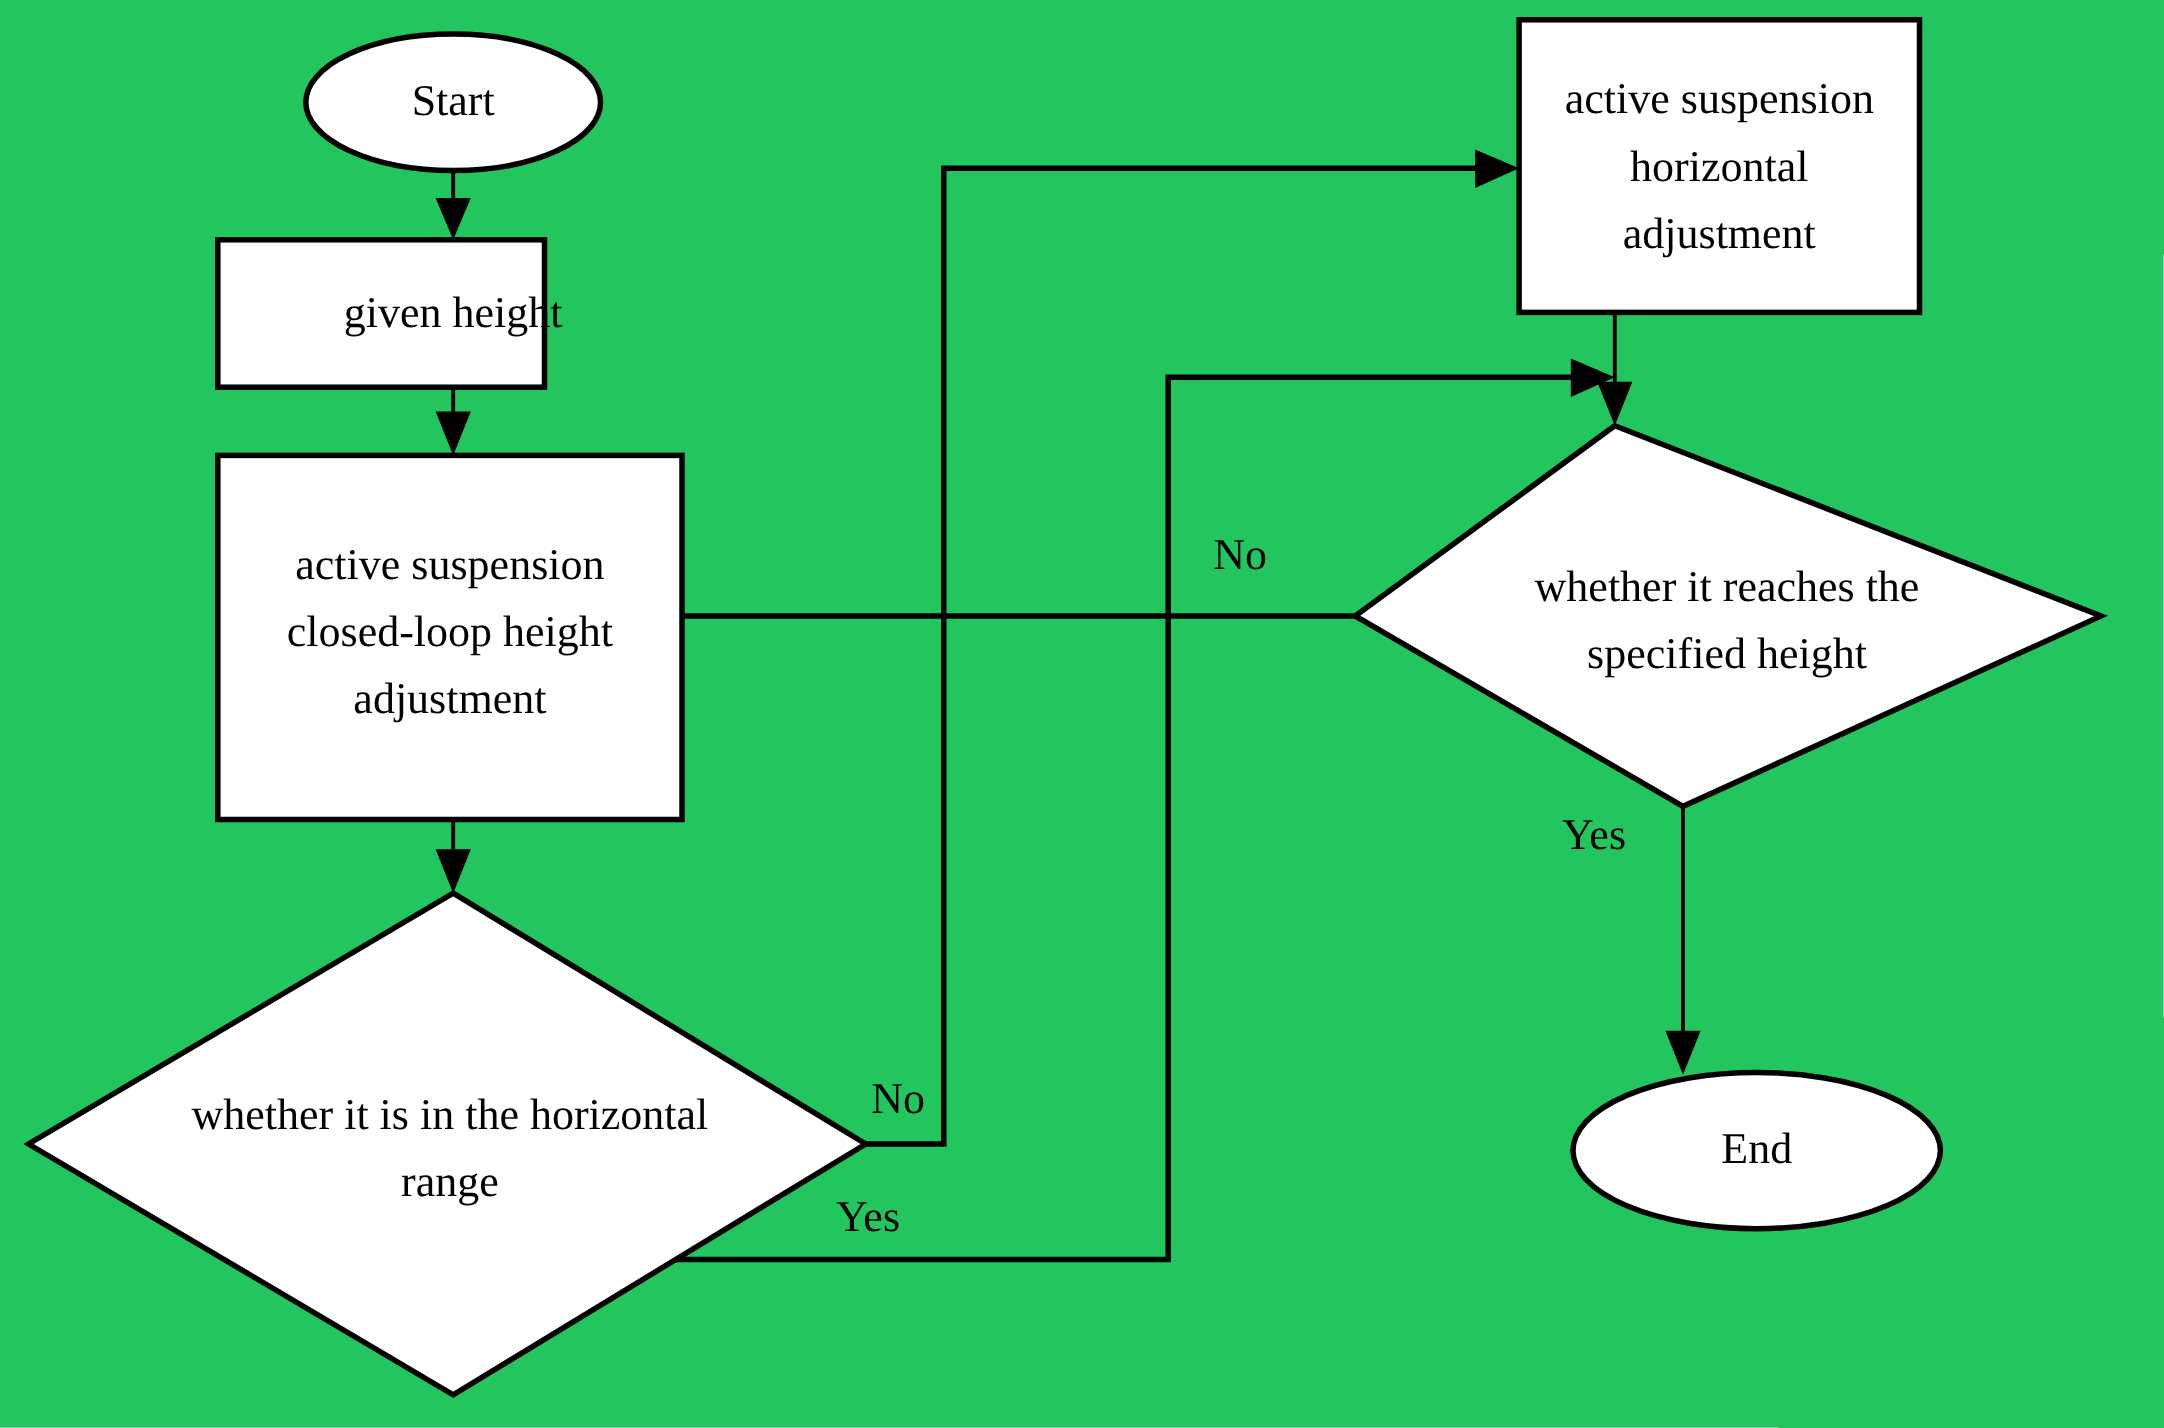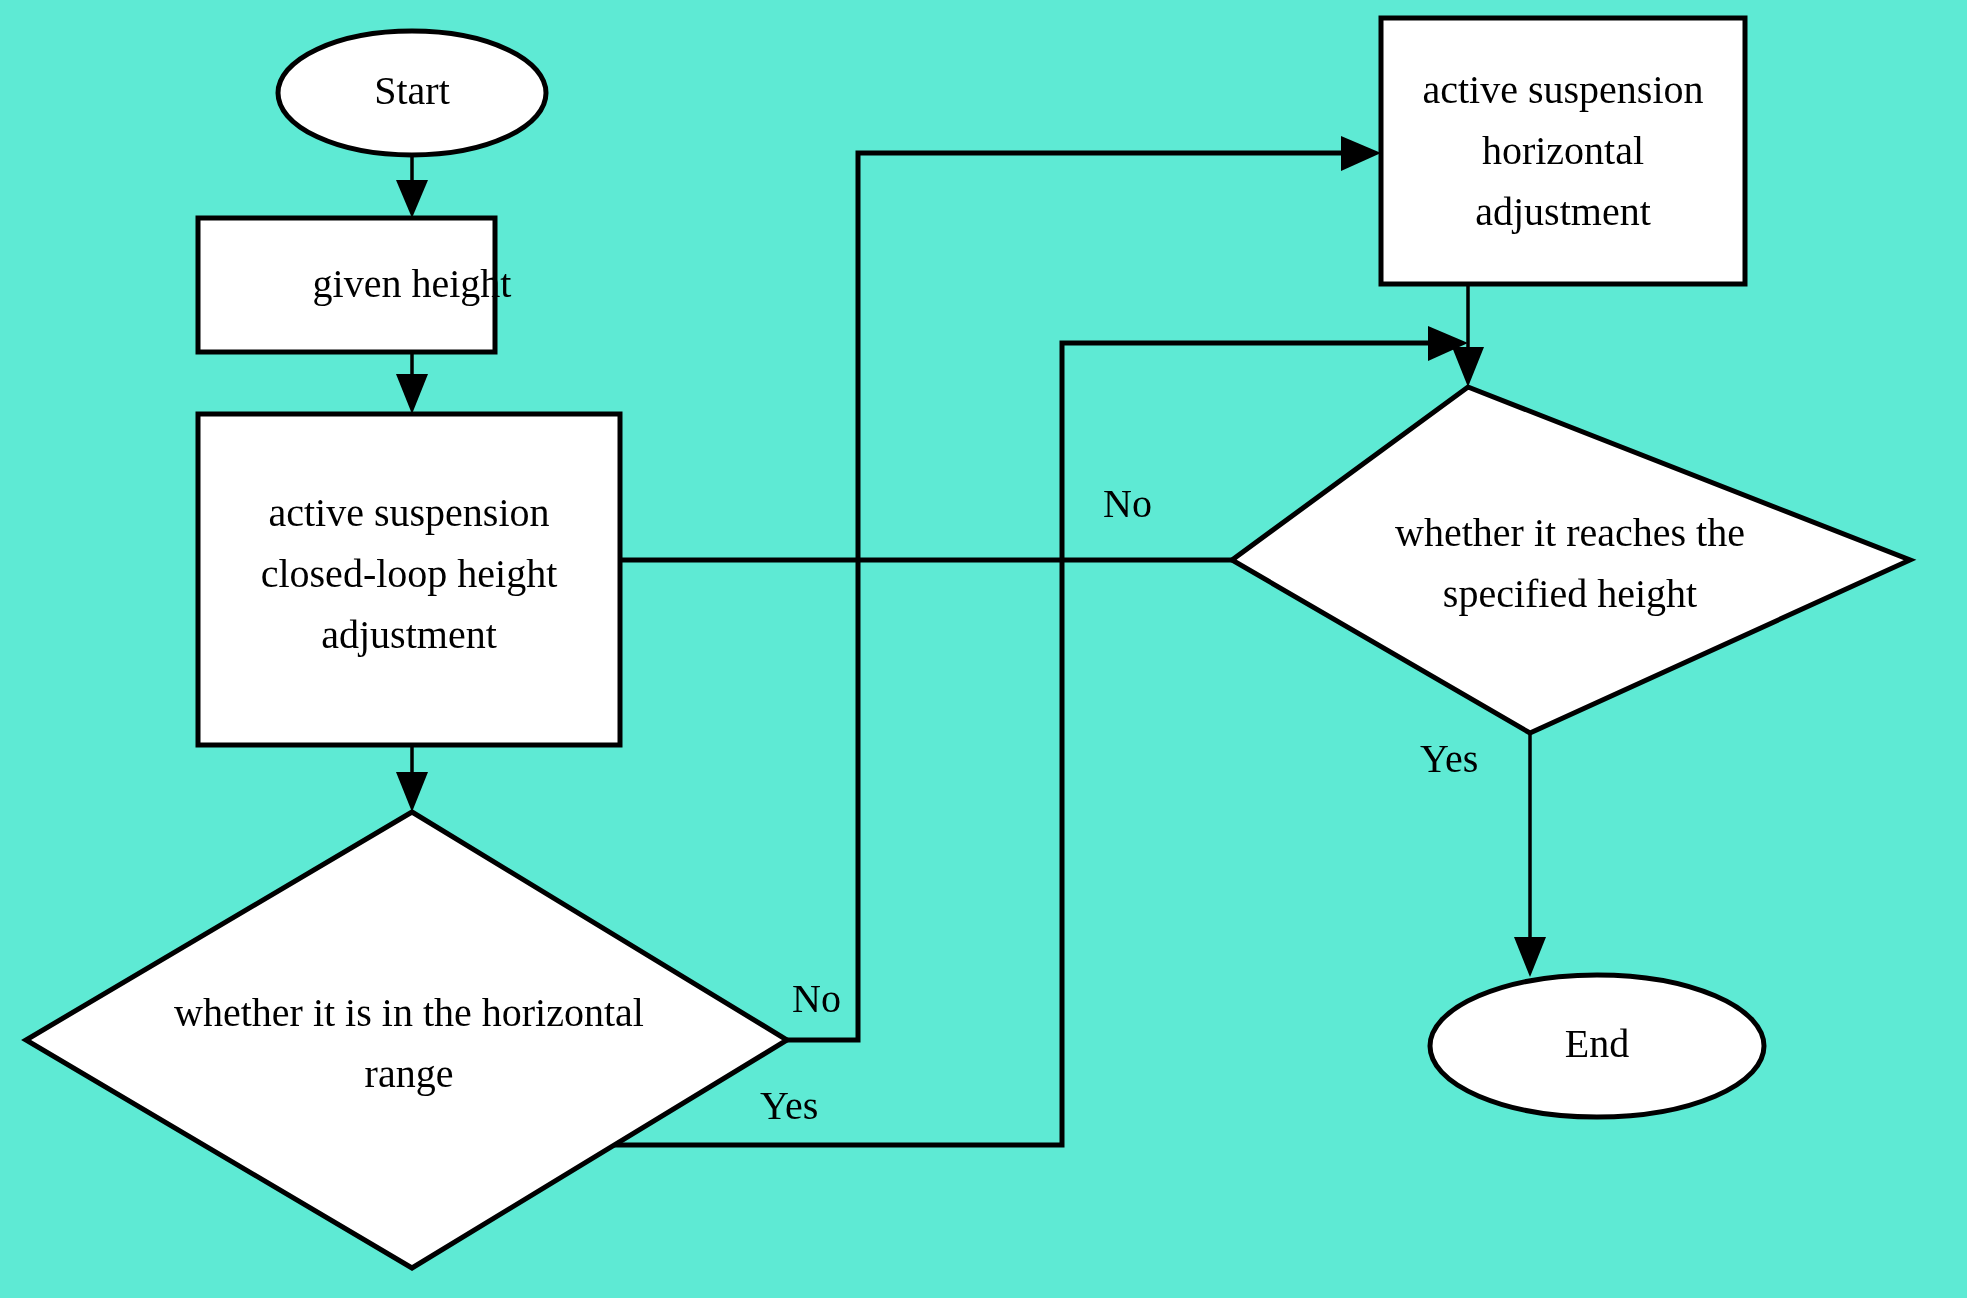--- a/index.html
+++ b/index.html
@@ -4,21 +4,21 @@
 <style>
   html, body {
     margin: 0;
     padding: 0;
     background: #ffffff;
   }
   #canvas-wrap {
     position: relative;
     width: 1967px;
     height: 1298px;
-    background: #5eead4;
+    background: #22c55e;
     overflow: hidden;
   }
   svg.flow {
     position: absolute;
     top: 0;
     left: 0;
     width: 1967px;
     height: 1298px;
     display: block;
   }

